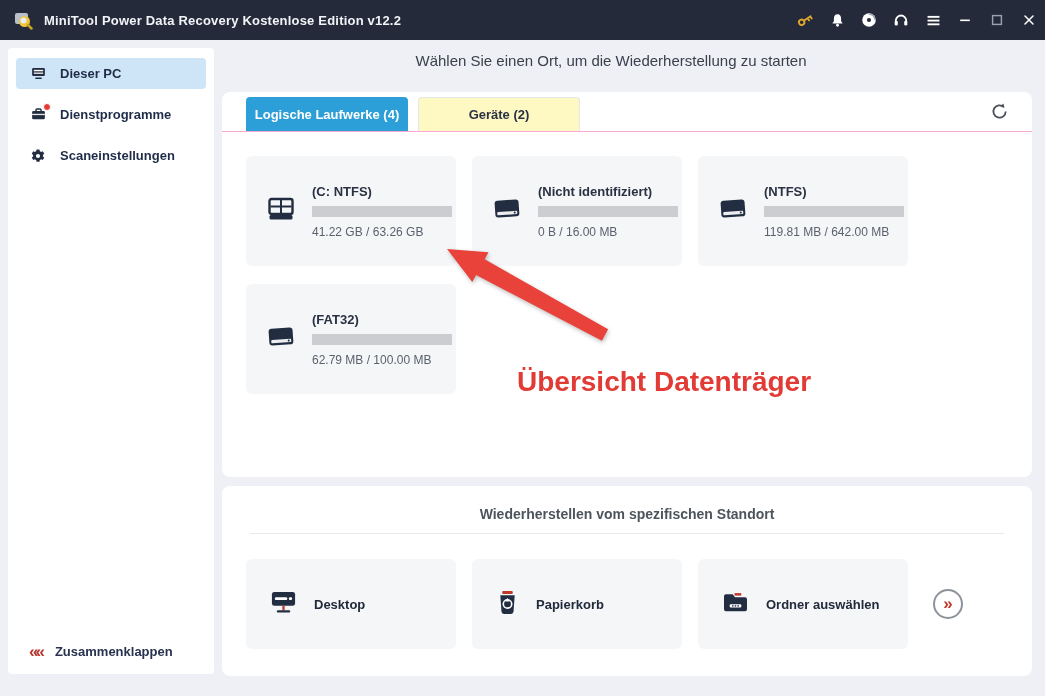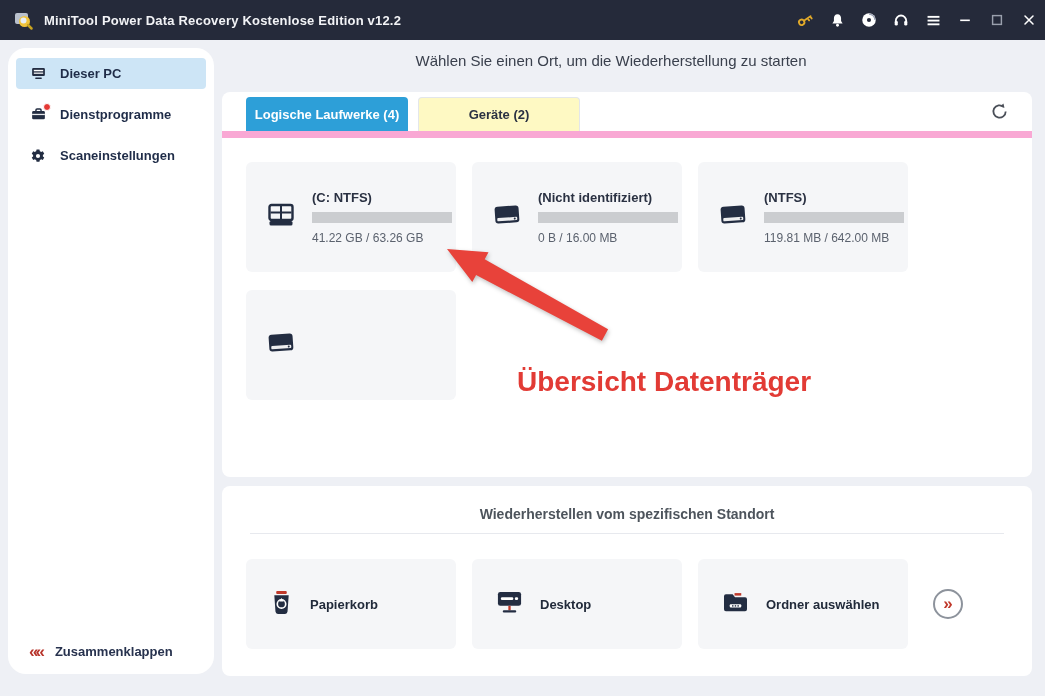--- a/index.html
+++ b/index.html
@@ -18,21 +18,21 @@
   .app-icon { margin-left:12px; width:22px; height:22px; display:flex; }
   .win-title { margin-left:10px; color:#f2f3f6; font-size:13px; font-weight:bold; letter-spacing:.2px; }
   .tb-spacer { flex:1; }
   .tb-btn {
     width:32px; height:40px; display:flex; align-items:center; justify-content:center;
     cursor:pointer;
   }
   
   .sidebar {
     position:absolute; left:8px; top:48px; width:206px; bottom:22px;
-    background:#ffffff; border-radius:18px;
+    background:#ffffff; border-radius:4px;
   }
   .side-items { padding-top:10px; }
   .side-item {
     margin:0 8px 10px; height:31px; border-radius:4px;
     display:flex; align-items:center; padding-left:13px; gap:13px; cursor:pointer;
   }
   .side-item.selected { background:#cde5f6; }
   .side-item .lbl { font-size:13px; font-weight:bold; color:#1f2c48; }
   .side-icon { position:relative; width:18px; height:18px; display:flex; align-items:center; justify-content:center; }
   .badge-dot {
@@ -49,21 +49,21 @@
   .main-header {
     position:absolute; left:206px; top:52px; width:810px;
     text-align:center; font-size:15px; color:#3a404d;
   }
   
   .main-panel {
     position:absolute; left:222px; top:92px; width:810px; height:385px;
     background:#fff; border-radius:8px;
   }
   .tab-row {
-    display:flex; padding:5px 24px 0; border-bottom:7px solid #f9a8d4; position:relative;
+    display:flex; padding:5px 24px 0; border-bottom:1px solid #f9a8d4; position:relative;
   }
   .tab {
     width:162px; height:34px; display:flex; align-items:center; justify-content:center;
     font-size:13px; font-weight:bold; border-radius:4px 4px 0 0; margin-right:10px; cursor:pointer;
   }
   .tab.active { background:#2d9fd8; color:#fff; }
   .tab.inactive { background:#fef9c3; color:#2a3142; border:1px solid #e3e6ea; border-bottom:none; }
   .refresh-btn {
     position:absolute; right:22px; top:8px; width:22px; height:22px;
     display:flex; align-items:center; justify-content:center; cursor:pointer;
@@ -275,55 +275,60 @@
     <div class="drive-card">
       <span>
         <svg viewBox="0 0 30 26" width="30" height="26">
           <g transform="rotate(-4 15 13)">
             <rect x="3" y="4" width="24" height="17" rx="3" fill="#232d42"></rect>
             <rect x="5" y="15.5" width="20" height="3.2" rx="1" fill="#fff" opacity=".92"></rect>
             <circle cx="22.5" cy="17.1" r="1" fill="#232d42"></circle>
           </g>
         </svg>
       </span>
+      <span class="drive-info">
+        <span class="drive-name">(FAT32)</span>
+        <span class="bar"><span class="bar-fill" style="width: 37%;"></span></span>
+        <span class="drive-size">62.79 MB / 100.00 MB</span>
+      </span>
     </div>
   </div>
 </div>
 
 <svg class="anno-arrow" width="1045" height="696" viewBox="0 0 1045 696">
   <polygon points="447,249 488.5,252.3 484.7,259.3 608.1,329.3 601.9,340.7 476.1,275.1 472.3,282.1" fill="#e8423a"></polygon>
 </svg>
 <div class="anno-text">Übersicht Datenträger</div>
 
 <div class="bottom-panel">
   <div class="bottom-title">Wiederherstellen vom spezifischen Standort</div>
   <div class="bottom-divider"></div>
   <div class="loc-row">
-    <div class="loc-card">
-      <span>
-        <svg viewBox="0 0 24 28" width="23" height="27">
-          <rect x="6.5" y="2" width="11" height="3" rx="1" fill="#c0392b"></rect>
-          <path d="M4.5 6.5h15l-1.2 17a2.6 2.6 0 0 1-2.6 2.4H8.3a2.6 2.6 0 0 1-2.6-2.4l-1.2-17z" fill="#232d42"></path>
-          <circle cx="12" cy="15.5" r="4.4" fill="none" stroke="#fff" stroke-width="1.7"></circle>
-          <polygon points="12,9.2 14.4,13 9.6,13" fill="#fff"></polygon>
-        </svg>
-      </span>
-      <span class="lbl">Papierkorb</span>
-    </div>
     <div class="loc-card">
       <span>
         <svg viewBox="0 0 28 26" width="27" height="26">
           <rect x="2" y="2.5" width="24" height="14.5" rx="2.5" fill="#232d42"></rect>
           <rect x="5" y="8.2" width="13" height="2.8" rx="1.4" fill="#fff"></rect>
           <rect x="19.5" y="8.2" width="3.5" height="2.8" rx="1.4" fill="#fff"></rect>
           <rect x="12.8" y="17" width="2.4" height="4.6" fill="#c0392b"></rect>
           <rect x="7" y="21.6" width="14" height="2.4" rx="1.2" fill="#232d42"></rect>
         </svg>
       </span>
       <span class="lbl">Desktop</span>
+    </div>
+    <div class="loc-card">
+      <span>
+        <svg viewBox="0 0 24 28" width="23" height="27">
+          <rect x="6.5" y="2" width="11" height="3" rx="1" fill="#c0392b"></rect>
+          <path d="M4.5 6.5h15l-1.2 17a2.6 2.6 0 0 1-2.6 2.4H8.3a2.6 2.6 0 0 1-2.6-2.4l-1.2-17z" fill="#232d42"></path>
+          <circle cx="12" cy="15.5" r="4.4" fill="none" stroke="#fff" stroke-width="1.7"></circle>
+          <polygon points="12,9.2 14.4,13 9.6,13" fill="#fff"></polygon>
+        </svg>
+      </span>
+      <span class="lbl">Papierkorb</span>
     </div>
     <div class="loc-card">
       <span>
         <svg viewBox="0 0 28 24" width="27" height="23">
           <rect x="13" y="2.2" width="7" height="2.6" fill="#c0392b"></rect>
           <path d="M2 5.5a2 2 0 0 1 2-2h7l2.5 3H24a2 2 0 0 1 2 2V19a2 2 0 0 1-2 2H4a2 2 0 0 1-2-2z" fill="#232d42"></path>
           <rect x="8" y="13.8" width="12" height="3.4" rx="1" fill="#fff"></rect>
           <rect x="10.4" y="14.8" width="1.5" height="1.5" fill="#232d42"></rect>
           <rect x="13.2" y="14.8" width="1.5" height="1.5" fill="#232d42"></rect>
           <rect x="16" y="14.8" width="1.5" height="1.5" fill="#232d42"></rect>

